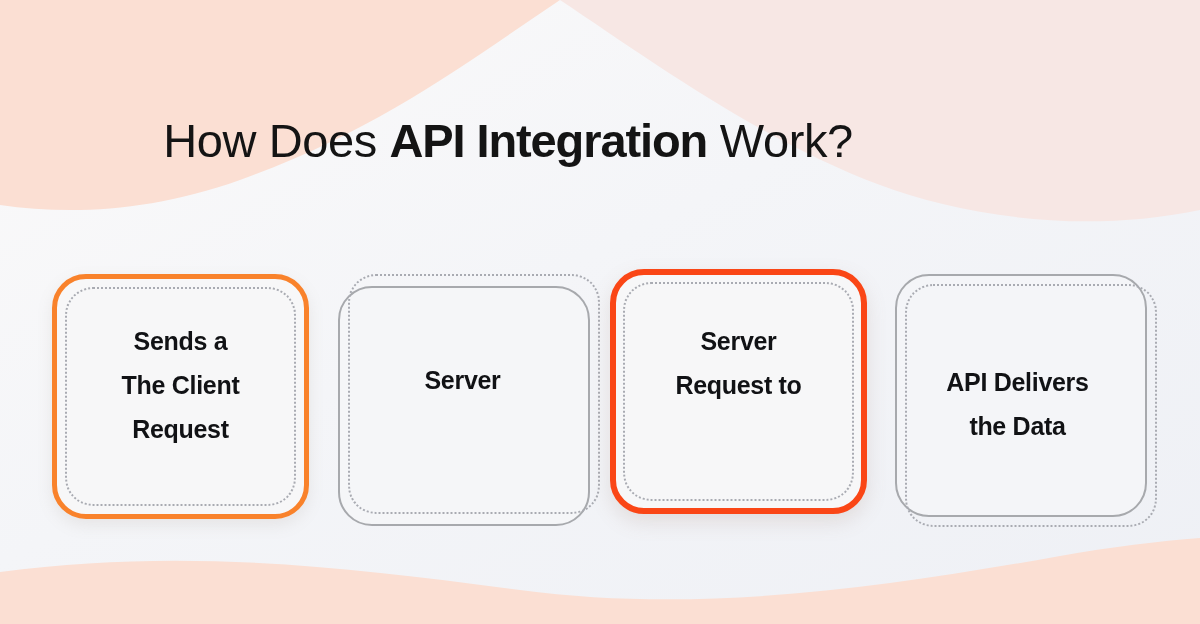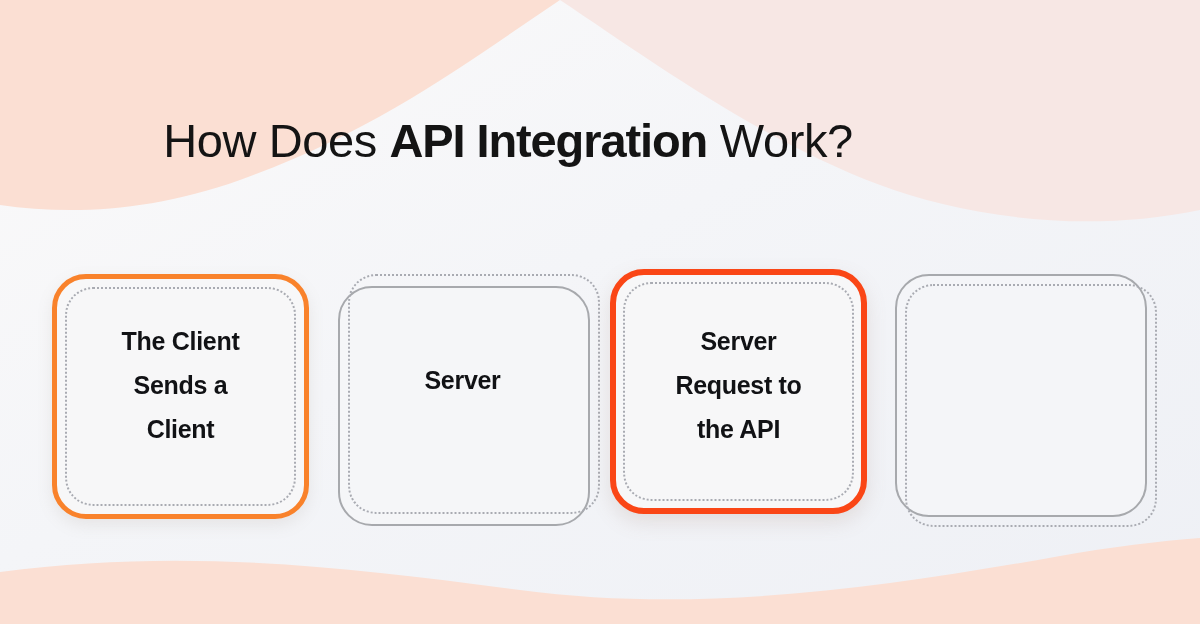--- a/index.html
+++ b/index.html
@@ -156,43 +156,46 @@
   <h1 class="page-title">
     <span>How Does </span><span class="strong">API Integration</span><span> Work?</span>
   </h1>
 
   <div class="cards">
 
     <div class="card" id="card-1">
       <div class="frame"></div>
       <div class="dots"></div>
       <div class="label">
+        <div>Sends a</div>
         <div>The Client</div>
-        <div>Sends a</div>
-        <div>Client</div>
+        <div>Request</div>
       </div>
     </div>
 
     <div class="card" id="card-2">
       <div class="frame"></div>
       <div class="dots"></div>
       <div class="label">
         <div>Server</div>
       </div>
     </div>
 
     <div class="card" id="card-3">
       <div class="frame"></div>
       <div class="dots"></div>
       <div class="label">
         <div>Server</div>
         <div>Request to</div>
-        <div>the API</div>
       </div>
     </div>
 
     <div class="card" id="card-4">
       <div class="frame"></div>
       <div class="dots"></div>
+      <div class="label">
+        <div>API Delivers</div>
+        <div>the Data</div>
+      </div>
     </div>
 
   </div>
 </div>
 
 </body></html>

